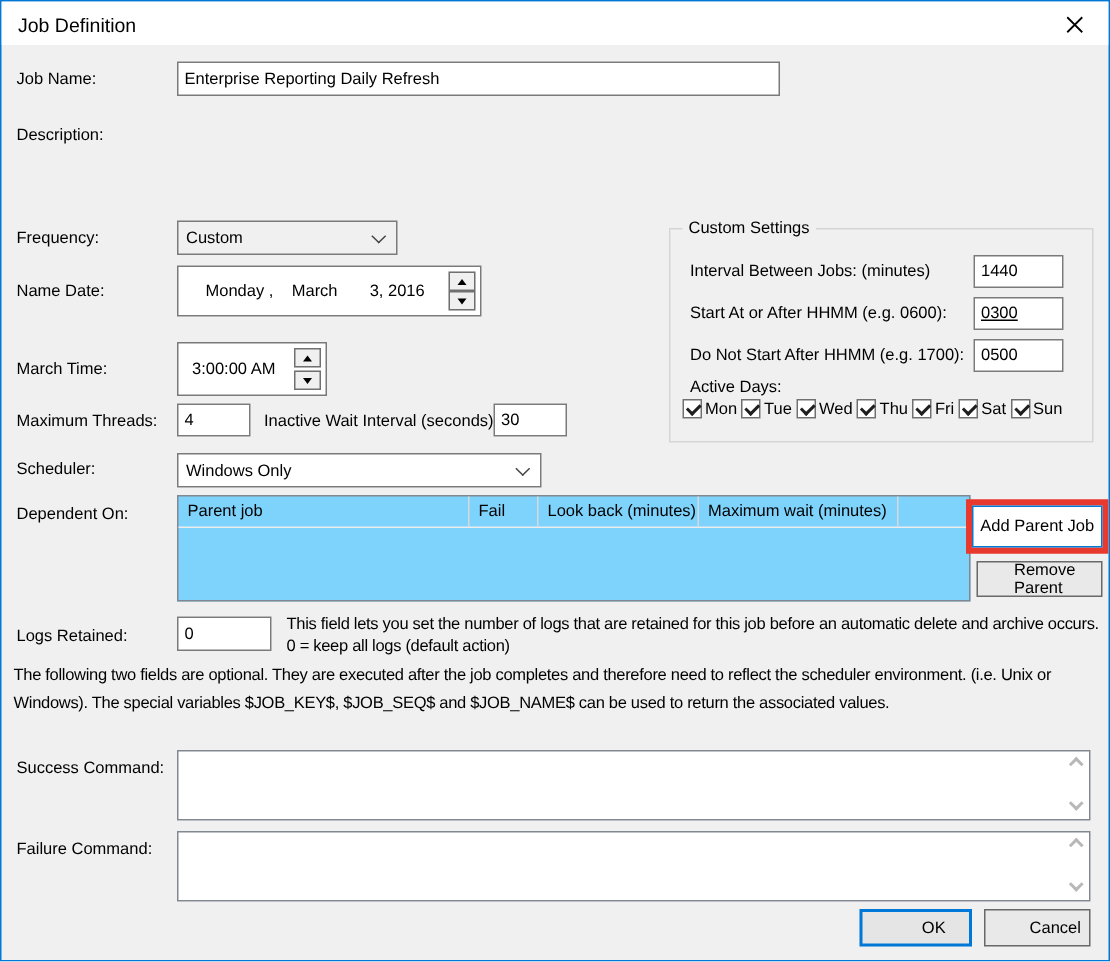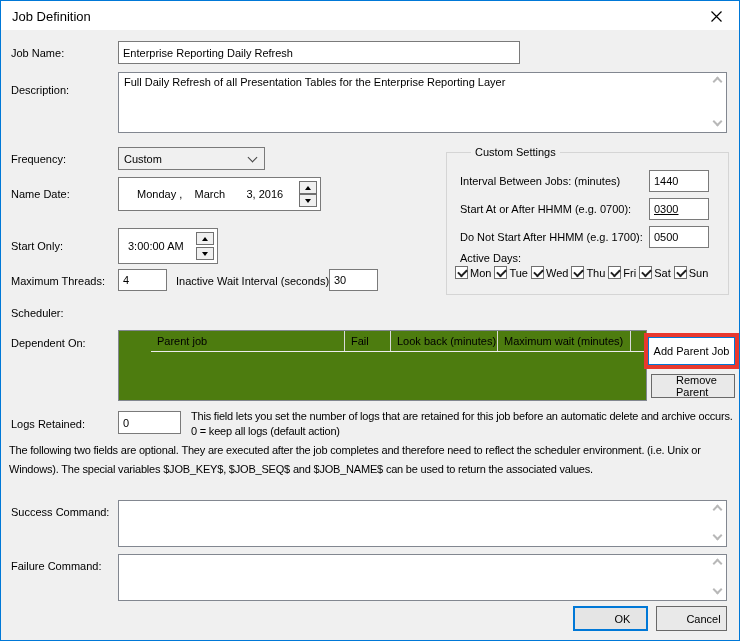--- a/index.html
+++ b/index.html
@@ -47,33 +47,33 @@
   .spincol { position: absolute; right: 3px; top: 3px; bottom: 3px; display: flex;
              flex-direction: column; justify-content: space-between; }
   .spinbtn { width: 18px; height: 13px; border: 1px solid #707070; background: #f0f0f0;
              display: flex; align-items: center; justify-content: center; cursor: pointer; }
   .tri-up   { width: 0; height: 0; border-left: 3px solid transparent; border-right: 3px solid transparent; border-bottom: 4px solid #000; }
   .tri-down { width: 0; height: 0; border-left: 3px solid transparent; border-right: 3px solid transparent; border-top: 4px solid #000; }
 
   
   .group { position: absolute; left: 445px; top: 151px; width: 283px; height: 143px;
            border: 1px solid #d5d5d5; }
-  .grouptitle { position: absolute; left: 8px; top: -7px; background: #f0f0f0; padding: 0 4px; margin-left: 16px; }
+  .grouptitle { position: absolute; left: 8px; top: -7px; background: #f0f0f0; padding: 0 4px; }
 
   
   .daysrow { position: absolute; left: 8px; top: 113px; right: 4px; display: flex; align-items: center; }
   .day { display: inline-flex; align-items: center; margin-right: 3px; cursor: default; }
   .cbx { position: relative; display: inline-block; width: 13px; height: 13px; background: #fff;
          border: 1px solid #707070; margin-right: 2px; flex: 0 0 auto; }
   .cbx.checked::after { content: ""; position: absolute; left: 2px; top: 2px; width: 7px; height: 4px;
          border-left: 2px solid #1f1f1f; border-bottom: 2px solid #1f1f1f; transform: rotate(-45deg); }
 
   
   .lview { position: absolute; left: 117px; top: 329px; width: 529px; height: 71px;
-           background: #4d7c0f; border: 1px solid #828790; padding-left: 32px; }
+           background: #7dd3fc; border: 1px solid #828790; }
   .lv-head { display: flex; height: 21px; border-bottom: 1px solid #ececec; }
   .lv-col { padding: 4px 0 0 6px; border-right: 1px solid #d9d9d9; white-space: nowrap; overflow: hidden; }
 
   
   .btn { position: absolute; background: #e9e9e9; border: 1px solid #696969;
          font: 11px "Liberation Sans", sans-serif; display: flex; align-items: center;
          justify-content: center; cursor: pointer; padding-left: 24px; }
   .btn.default { border: 2px solid #0078d7; background: #e5e5e5; }
   .highlight { position: absolute; left: 643px; top: 332px; width: 95px; height: 36px;
                border: 3px solid #e8392f; background: #e8392f; }
@@ -94,36 +94,31 @@
       <svg width="13" height="13" viewBox="0 0 13 13">
         <path d="M1.5 1.5 L11.5 11.5 M11.5 1.5 L1.5 11.5" stroke="#000" stroke-width="1.2" fill="none"></path>
       </svg>
     </span>
   </div>
 
   <span class="lbl" style="left:10px;top:46px">Job Name:</span>
   <input class="tb" style="left: 117px; top: 40px; width: 402px; height: 23px;" value="Enterprise Reporting Daily Refresh">
 
   <span class="lbl" style="left:10px;top:83px">Description:</span>
-  <div class="tawrap" style="left:117px;top:71px;width:609px;height:61px">
-    <textarea style="">Full Daily Refresh of all Presentation Tables for the Enterprise Reporting Layer</textarea>
-    <span class="chev up sc-up"></span>
-    <span class="chev down sc-down"></span>
-  </div>
 
   <span class="lbl" style="left:10px;top:152px">Frequency:</span>
   <div class="combo gray" style="left:117px;top:146px;width:147px;height:23px">
     <span class="val">Custom</span>
     <span class="cchev"></span>
   </div>
 
   <div class="group">
     <span class="grouptitle">Custom Settings</span>
     <span class="lbl" style="left:13px;top:22px">Interval Between Jobs: (minutes)</span>
-    <span class="lbl" style="left:13px;top:50px">Start At or After HHMM (e.g. 0700):</span>
+    <span class="lbl" style="left:13px;top:50px">Start At or After HHMM (e.g. 0600):</span>
     <span class="lbl" style="left:13px;top:78px">Do Not Start After HHMM (e.g. 1700):</span>
     <span class="lbl" style="left:13px;top:99px">Active Days:</span>
     <input class="tb" style="left: 202px; top: 17px; width: 60px; height: 22px;" value="1440">
     <input class="tb" style="left: 202px; top: 45px; width: 60px; height: 22px; text-decoration: underline;" value="0300">
     <input class="tb" style="left: 202px; top: 73px; width: 60px; height: 22px;" value="0500">
     <div class="daysrow">
       <span class="day">
           <span class="cbx checked"></span>
           <span>Mon</span>
         </span>
@@ -160,39 +155,43 @@
     <span class="spincol">
       <span class="spinbtn">
           <span class="tri-up"></span>
         </span>
       <span class="spinbtn">
           <span class="tri-down"></span>
         </span>
     </span>
   </div>
 
-  <span class="lbl" style="left:10px;top:239px">Start Only:</span>
+  <span class="lbl" style="left:10px;top:239px">March Time:</span>
   <div class="spinctl" style="left:117px;top:227px;width:100px;height:36px">
     <span class="val" style="left:9px">3:00:00 AM</span>
     <span class="spincol">
       <span class="spinbtn">
           <span class="tri-up"></span>
         </span>
       <span class="spinbtn">
           <span class="tri-down"></span>
         </span>
     </span>
   </div>
 
   <span class="lbl" style="left:10px;top:274px">Maximum Threads:</span>
   <input class="tb" style="left: 117px; top: 268px; width: 49px; height: 22px;" value="4">
   <span class="lbl" style="left:175px;top:274px">Inactive Wait Interval (seconds):</span>
   <input class="tb" style="left: 328px; top: 268px; width: 49px; height: 22px;" value="30">
 
   <span class="lbl" style="left:10px;top:306px">Scheduler:</span>
+  <div class="combo" style="left:117px;top:301px;width:243px;height:23px">
+    <span class="val">Windows Only</span>
+    <span class="cchev"></span>
+  </div>
 
   <span class="lbl" style="left:10px;top:336px">Dependent On:</span>
   <div class="lview">
     <div class="lv-head">
       <span class="lv-col" style="width:194px">Parent job</span>
       <span class="lv-col" style="width:46px">Fail</span>
       <span class="lv-col" style="width:107px">Look back (minutes)</span>
       <span class="lv-col" style="width:133px">Maximum wait (minutes)</span>
       <span class="lv-col" style="flex:1;border-right:none"></span>
     </div>

